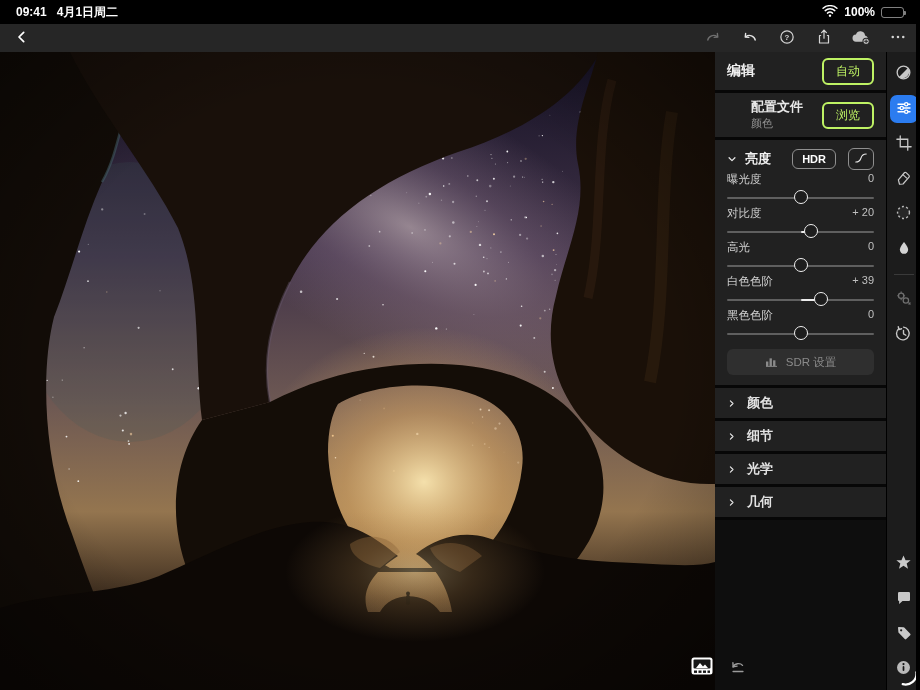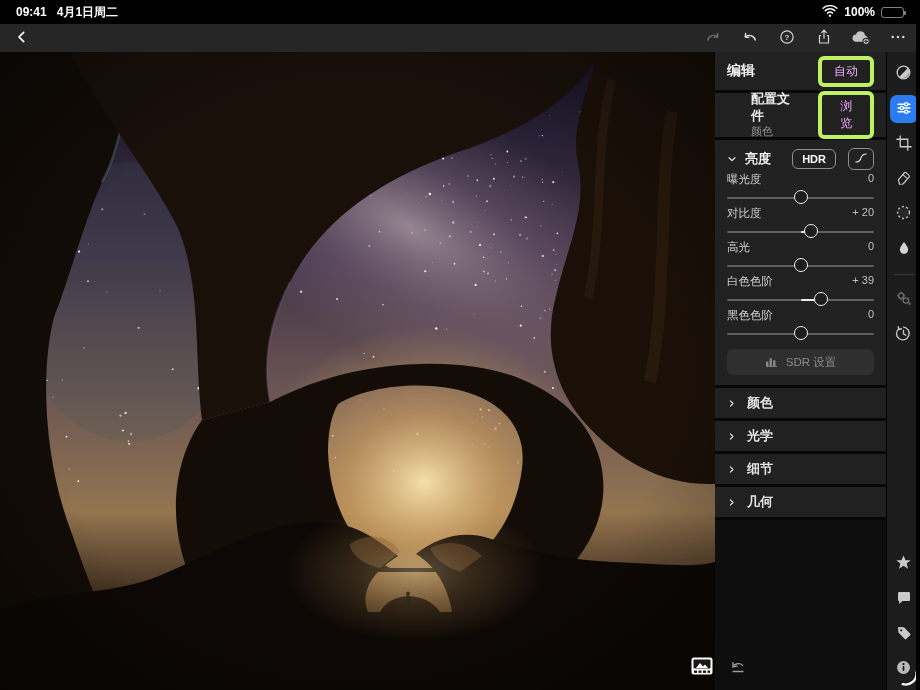--- a/index.html
+++ b/index.html
@@ -26,21 +26,21 @@
   .main { position:absolute; top:52px; left:0; width:920px; height:638px; display:flex; }
   .photo { position:relative; width:715px; height:638px; background:#0a0806; flex:none; }
   .photo svg.scene { display:block; }
   .filmstrip-btn { position:absolute; right:2px; bottom:12px; background:none; border:none; cursor:pointer; padding:0; }
 
   
   .panel { position:relative; width:171px; height:638px; background:#070707; flex:none; display:flex; flex-direction:column; overflow:hidden; }
   .card { background:#212121; margin-bottom:3px; padding:0 12px; flex:none; }
   .card.header-card { height:38px; display:flex; align-items:center; justify-content:space-between; }
   .panel-title { color:#f0f0f0; font-size:14px; font-weight:bold; }
-  .pill-btn { background:transparent; border:4px solid #bef264; border-radius:6px; color:#f0abfc; font-size:12px;
+  .pill-btn { background:transparent; border:2px solid #bef264; border-radius:6px; color:#bef264; font-size:12px;
     padding:3px 12px; cursor:pointer; font-family:inherit;margin-left:16px; }
   .card.profile-card { height:44px; display:flex; align-items:center; justify-content:space-between;padding-left:36px; }
   .profile-label { color:#e8e8e8; font-size:13px; font-weight:bold; line-height:1.25; }
   .profile-sub { color:#8f8f8f; font-size:11px; }
   .card.light-card { padding:8px 12px 10px 12px; }
   .light-head { display:flex; align-items:center; justify-content:space-between; margin-bottom:2px; }
   .light-head-left { display:flex; align-items:center; gap:8px; color:#f0f0f0; font-size:13px; font-weight:bold; }
   .light-head-right { display:flex; align-items:center; gap:12px; }
   .hdr-btn { background:transparent; border:1px solid #8f8f8f; border-radius:6px; color:#fff; font-size:11px;
     font-weight:bold; padding:3px 9px; cursor:pointer; font-family:inherit; }
@@ -705,29 +705,29 @@
               </svg>
     </span>
     <span class="section-label">颜色</span>
   </div>
           <div class="card section-card">
     <span>
       <svg width="9" height="9" viewBox="0 0 24 24">
                 <path d="M9 5l7 7-7 7" stroke="#e8e8e8" stroke-width="3" fill="none" stroke-linecap="round" stroke-linejoin="round"></path>
               </svg>
     </span>
-    <span class="section-label">光学</span>
+    <span class="section-label">细节</span>
   </div>
           <div class="card section-card">
     <span>
       <svg width="9" height="9" viewBox="0 0 24 24">
                 <path d="M9 5l7 7-7 7" stroke="#e8e8e8" stroke-width="3" fill="none" stroke-linecap="round" stroke-linejoin="round"></path>
               </svg>
     </span>
-    <span class="section-label">细节</span>
+    <span class="section-label">光学</span>
   </div>
           <div class="card section-card">
     <span>
       <svg width="9" height="9" viewBox="0 0 24 24">
                 <path d="M9 5l7 7-7 7" stroke="#e8e8e8" stroke-width="3" fill="none" stroke-linecap="round" stroke-linejoin="round"></path>
               </svg>
     </span>
     <span class="section-label">几何</span>
   </div>
         </div>

